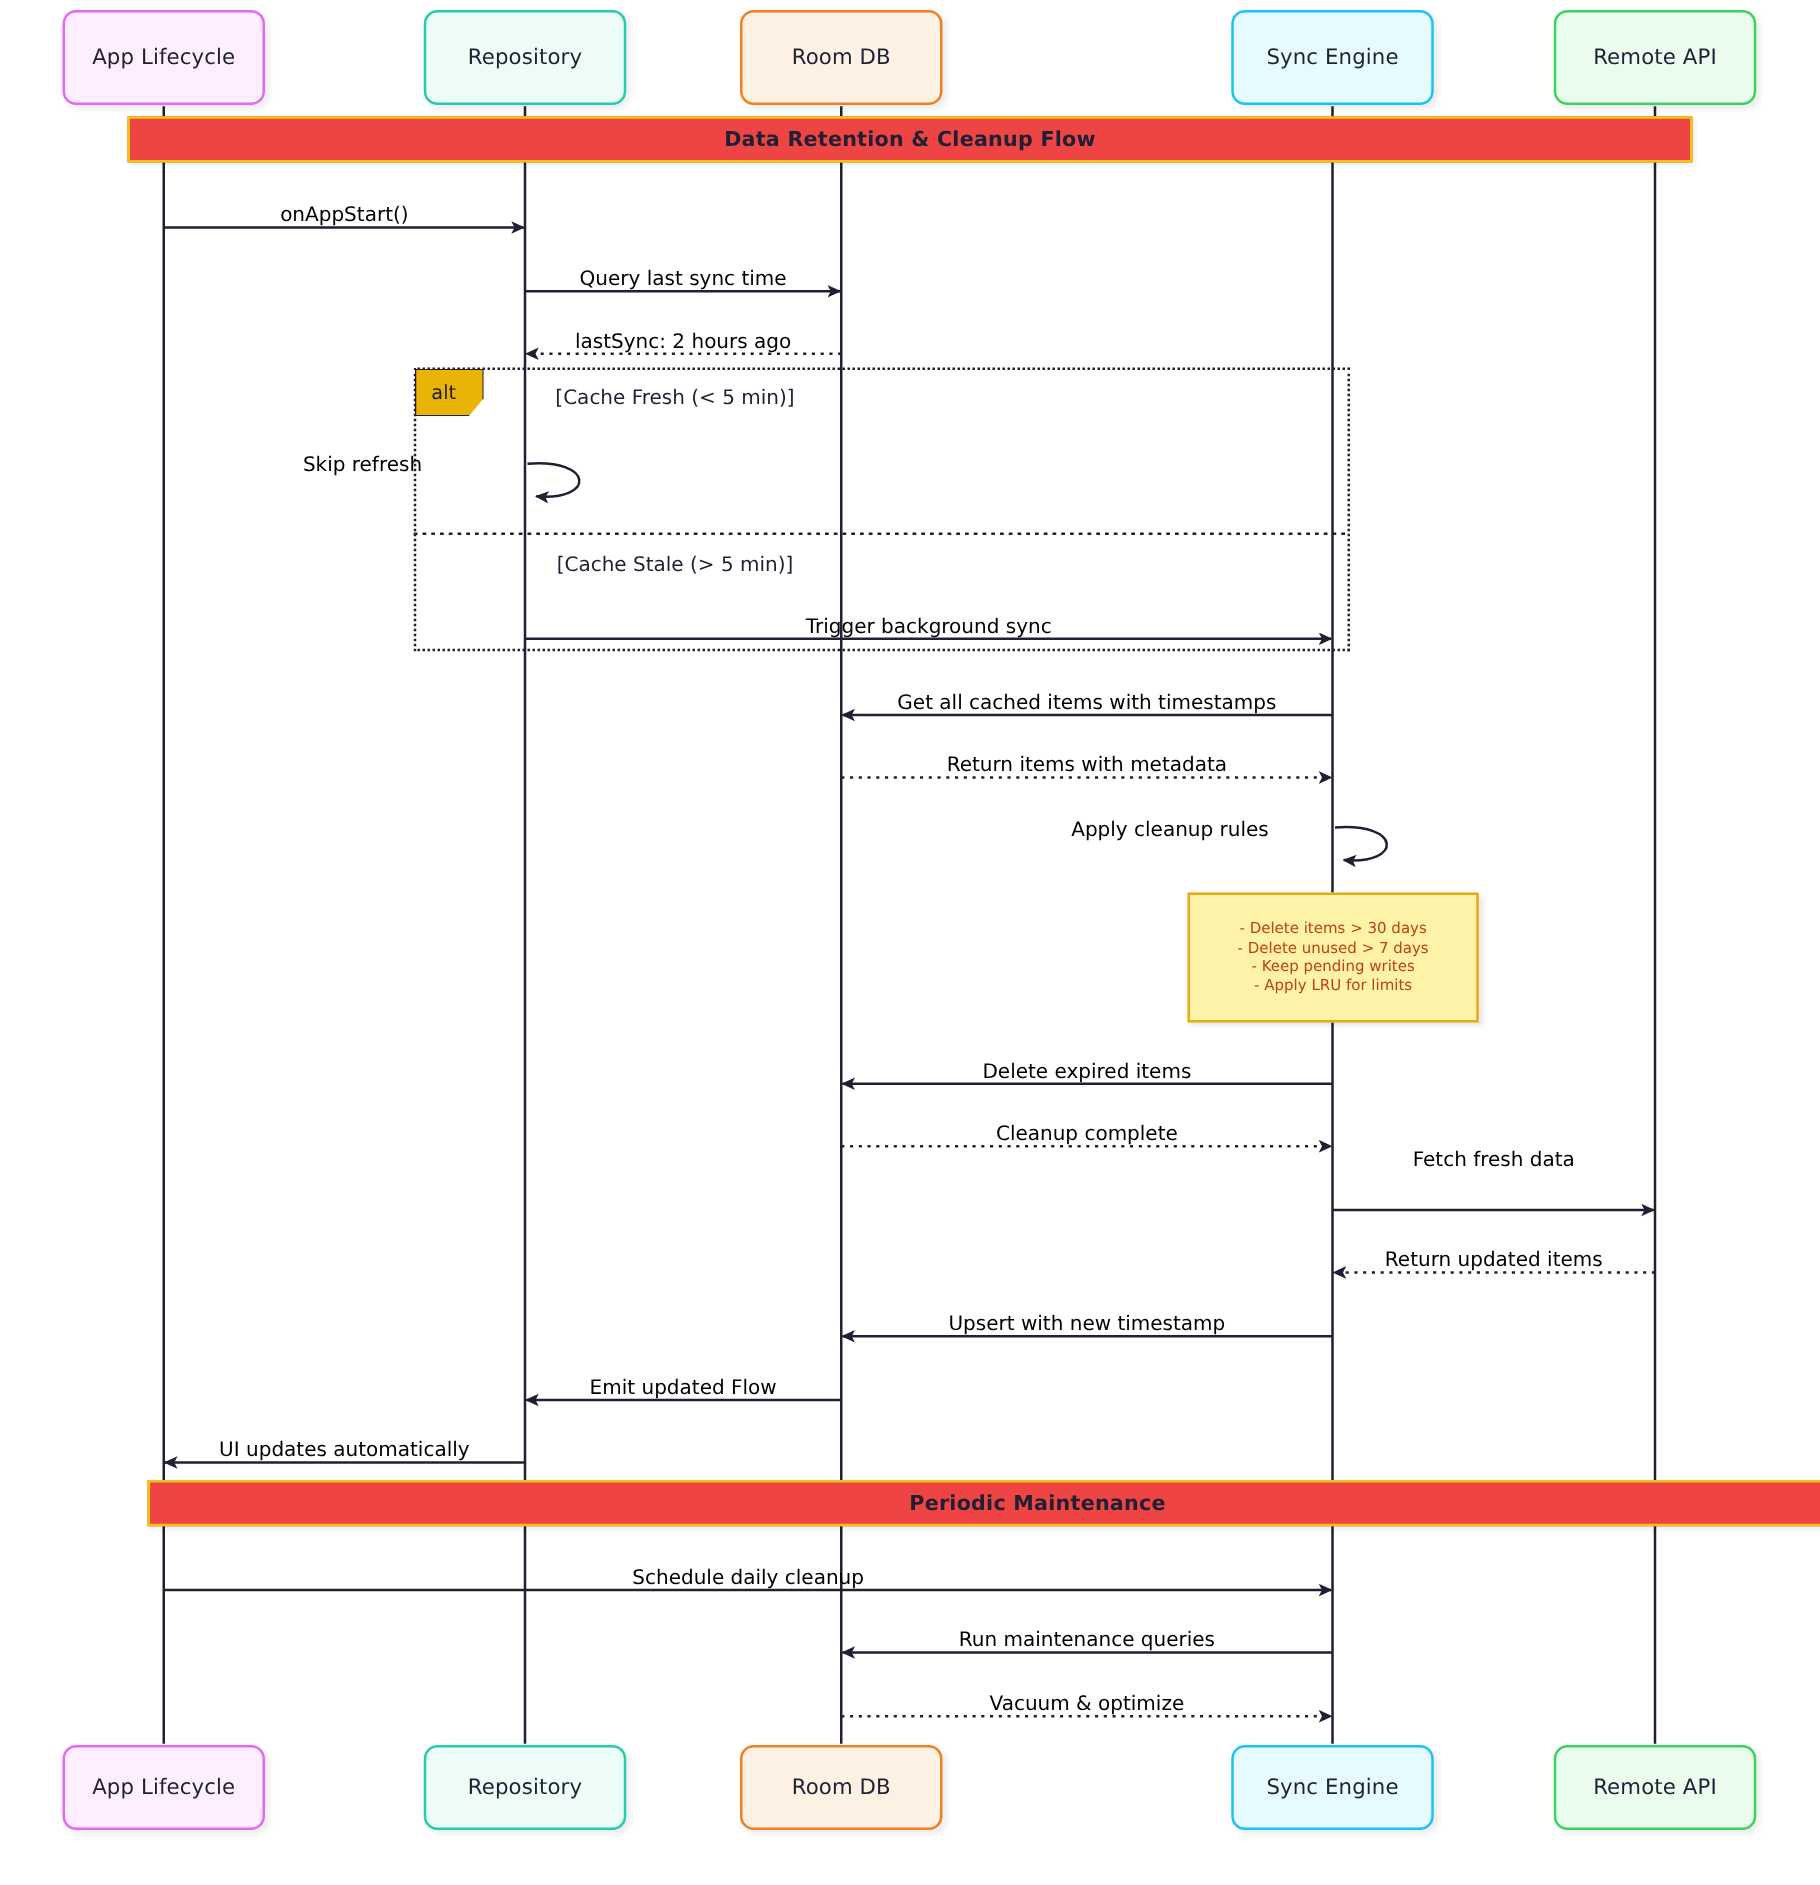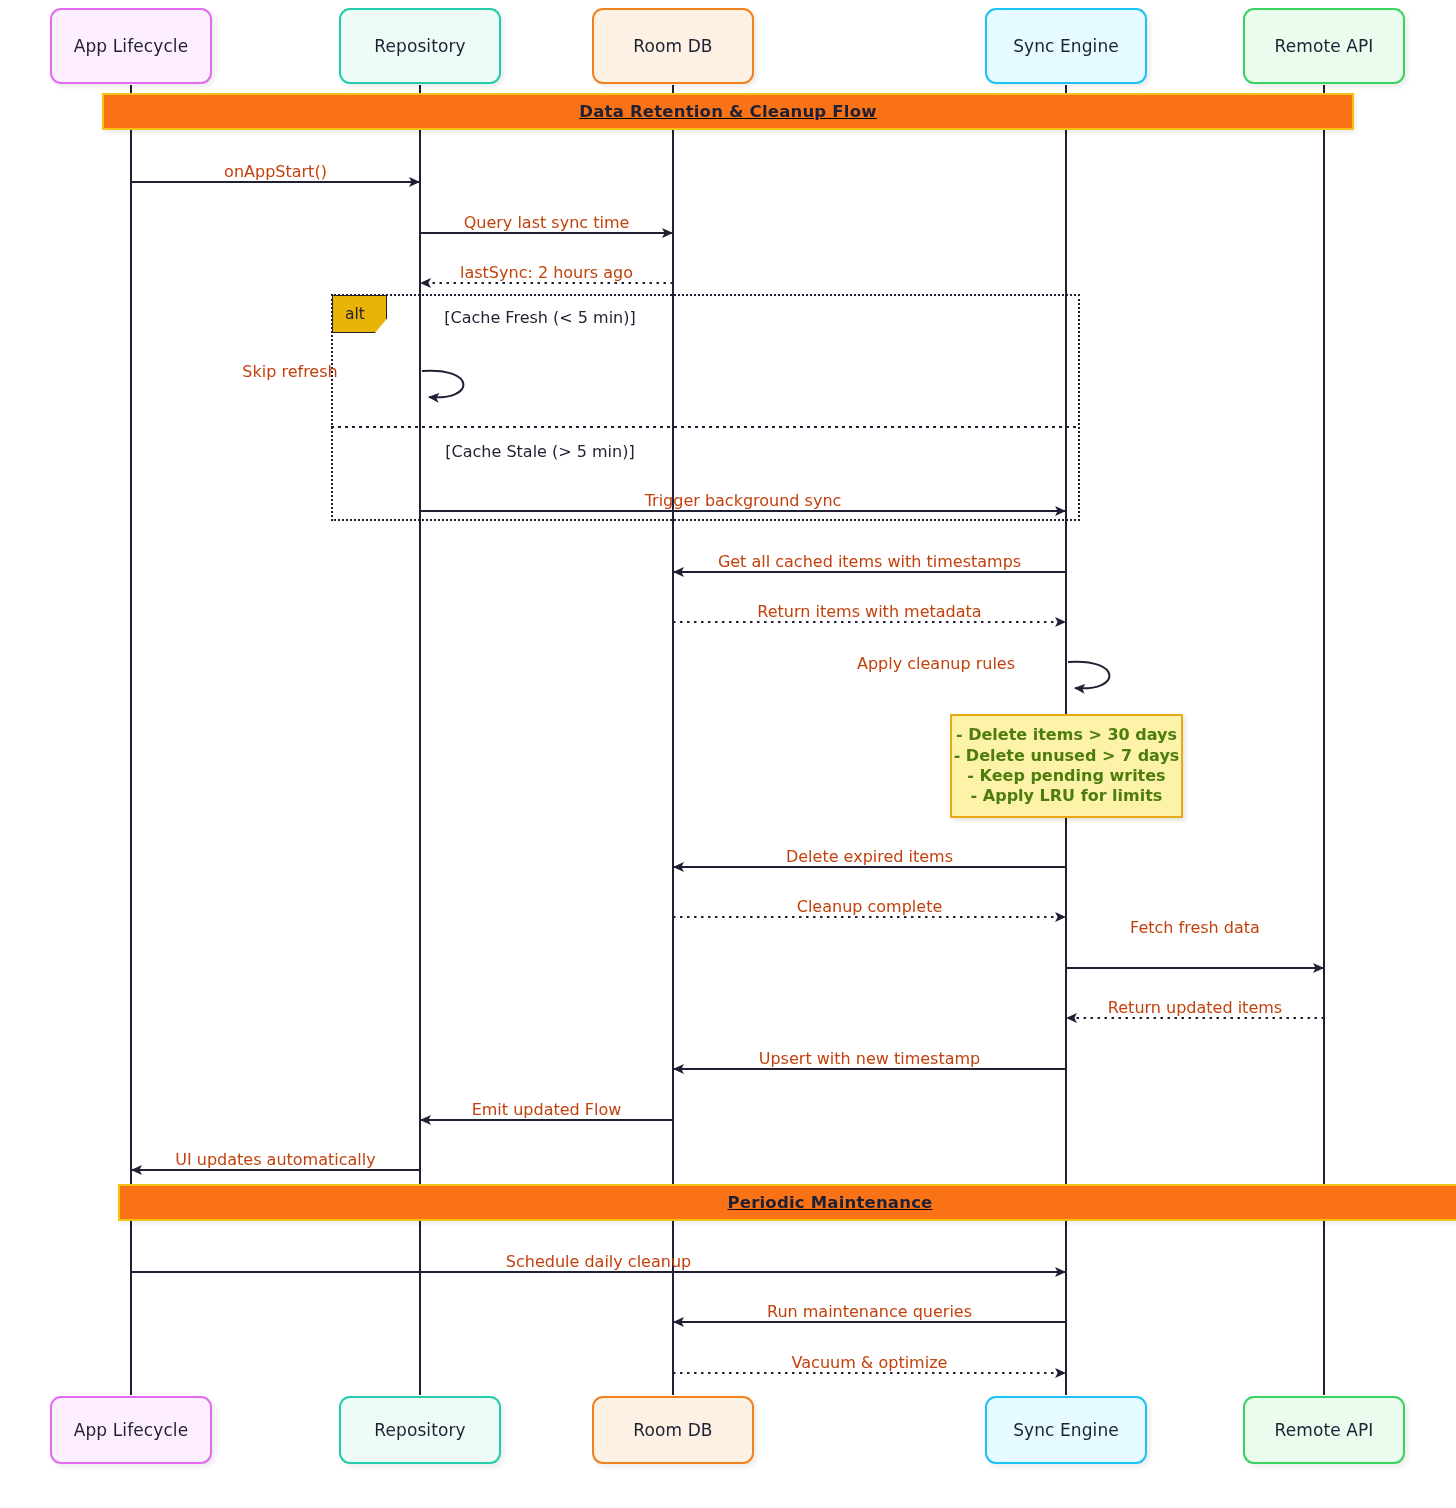--- a/index.html
+++ b/index.html
@@ -41,27 +41,26 @@
     font-size: 17px;
     color: #1f2033;
     font-family: "DejaVu Sans", sans-serif;
     letter-spacing: 0.1px;
     white-space: nowrap;
   }
   
   .section-banner {
     position: absolute;
     box-sizing: border-box;
-    background: #f97316;
+    background: #ef4444;
     border: 2.5px solid #f2c314;
     display: flex;
     align-items: center;
     justify-content: center;
     box-shadow: 2px 3px 4px rgba(0,0,0,0.07);
-    text-decoration: underline;
   }
   .section-banner .section-text {
     font-size: 16.5px;
     font-weight: bold;
     color: #1f2033;
     letter-spacing: 0.2px;
   }
   
   .alt-frame {
     position: absolute;
@@ -91,41 +90,41 @@
     position: absolute;
     font-size: 16px;
     color: #1f2033;
     white-space: nowrap;
     text-align: center;
   }
   
   .msg-label {
     position: absolute;
     font-size: 16px;
-    color: #c2410c;
+    color: #000000;
     white-space: nowrap;
     text-align: center;
     line-height: 1.1;
   }
   
   .note-box {
     position: absolute;
     box-sizing: border-box;
     background: #fcf3a8;
     border: 2.5px solid #e8a915;
     display: flex;
     flex-direction: column;
     align-items: center;
     justify-content: center;
     box-shadow: 3px 3px 4px rgba(0,0,0,0.10);
   }
   .note-line {
-    font-size: 16px;
-    font-weight: bold;
-    color: #4d7c0f;
+    font-size: 12px;
+    font-weight: normal;
+    color: #c2410c;
     white-space: nowrap;
     line-height: 1.28;
   }
 </style>
 </head>
 <body>
 
 <div id="canvas">
 
   <svg class="layer" id="svg-layer" xmlns="http://www.w3.org/2000/svg">

